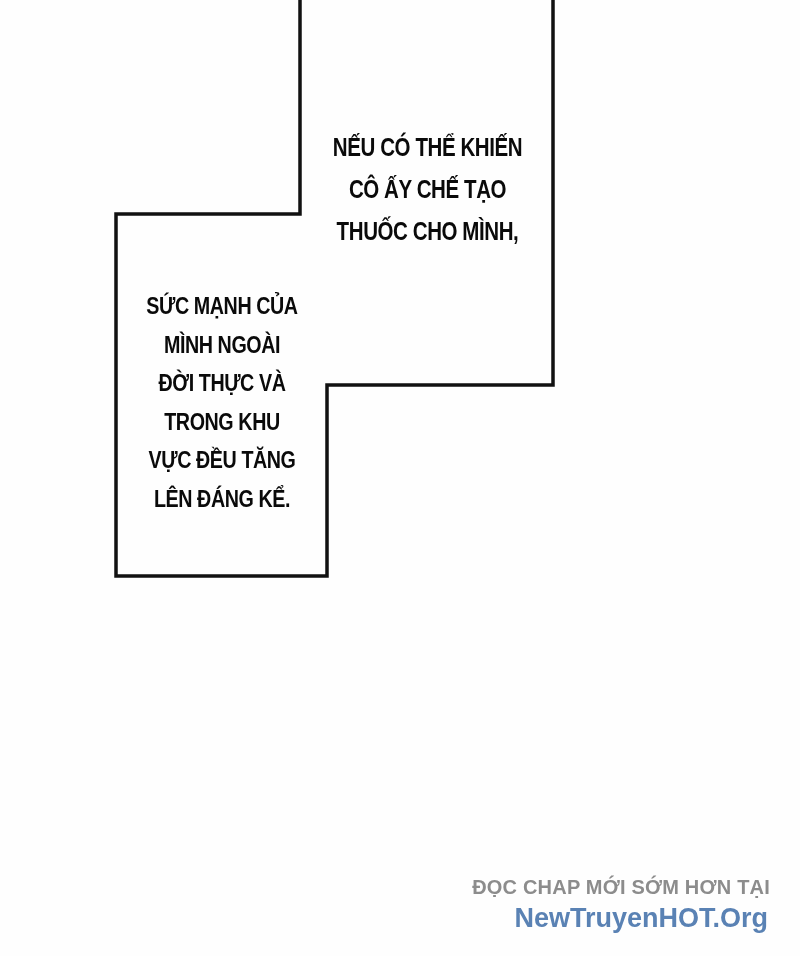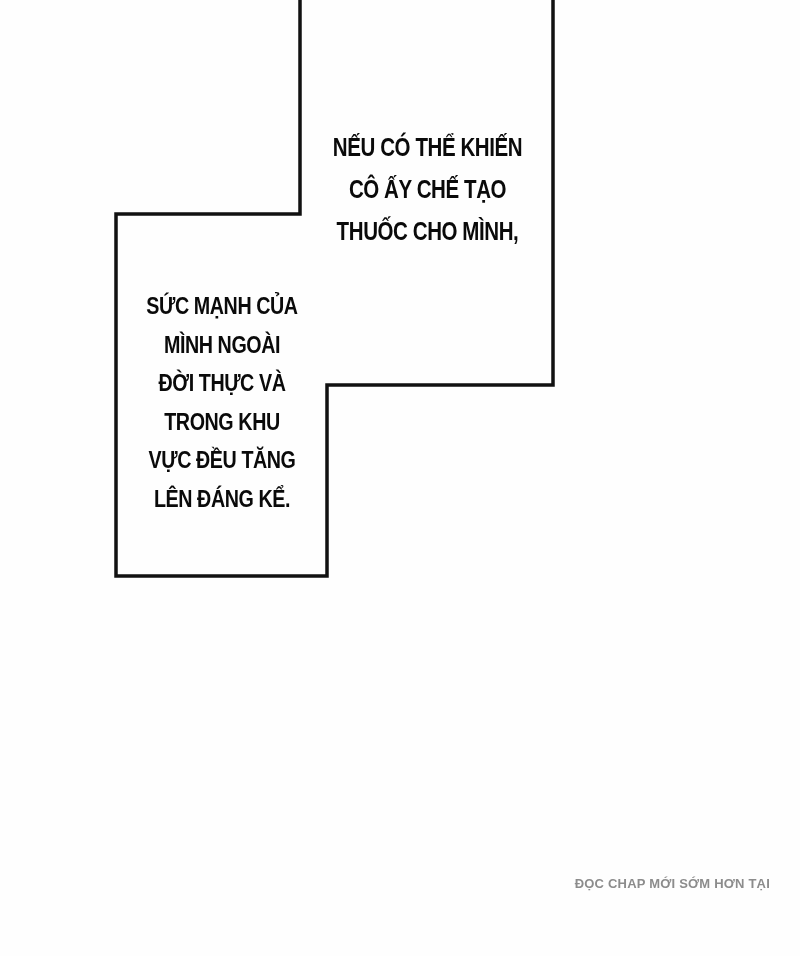--- a/index.html
+++ b/index.html
@@ -16,21 +16,21 @@
     transform: scaleX(0.82);
     transform-origin: center top;
   }
   .bubble-text .line { display: block; white-space: nowrap; }
   #upper-text { left: 300px; top: 126px; width: 255px; font-size: 25px; line-height: 42px; }
   #lower-text { left: 116px; top: 287px; width: 212px; font-size: 24px; line-height: 38.5px; }
   .watermark {
     position: absolute; right: 30px; top: 876px; text-align: right;
     font-family: "Liberation Sans", sans-serif; font-weight: bold;
   }
-  .watermark .wm-top { font-size: 13px; color: #8c8c8c; letter-spacing: 0.2px; }
+  .watermark .wm-top { font-size: 20px; color: #8c8c8c; letter-spacing: 0.2px; }
   .watermark .wm-bottom { font-size: 27px; color: #5a82b4; margin-top: 4px; margin-right: 2px; }
 </style>
 </head>
 <body>
 
 <svg class="outline" width="800" height="956" viewBox="0 0 800 956">
   <path d="M300 0 L300 214 L116 214 L116 576 L327 576 L327 385 L553 385 L553 0" fill="none" stroke="#111111" stroke-width="3.5" stroke-linejoin="miter"></path>
 </svg>
 
 <div class="bubble-text" id="upper-text">
@@ -43,13 +43,14 @@
   <span class="line">SỨC MẠNH CỦA</span>
   <span class="line">MÌNH NGOÀI</span>
   <span class="line">ĐỜI THỰC VÀ</span>
   <span class="line">TRONG KHU</span>
   <span class="line">VỰC ĐỀU TĂNG</span>
   <span class="line">LÊN ĐÁNG KỂ.</span>
 </div>
 
 <div class="watermark">
   <div class="wm-top">ĐỌC CHAP MỚI SỚM HƠN TẠI</div>
+  <div class="wm-bottom">NewTruyenHOT.Org</div>
 </div>
 
 </body></html>

